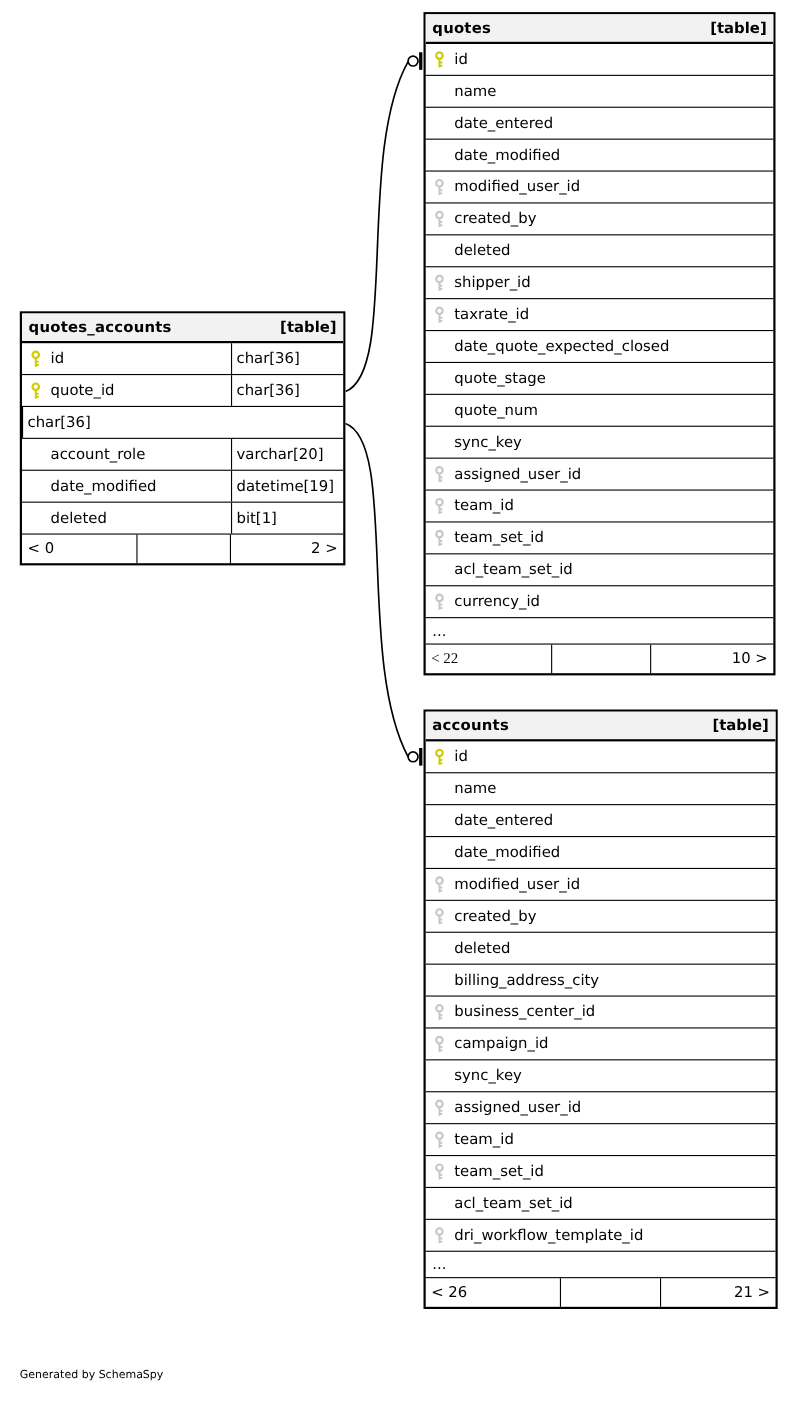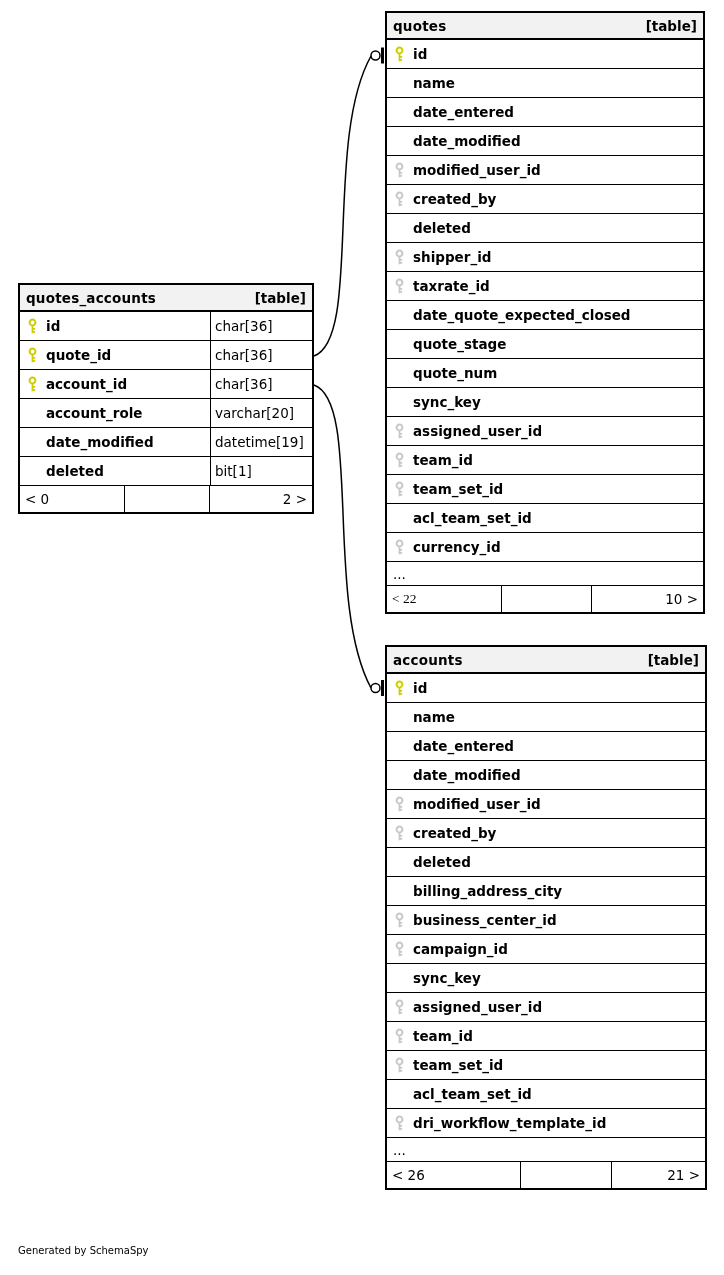--- a/index.html
+++ b/index.html
@@ -19,42 +19,42 @@
   .tbl-name { font-weight:bold; letter-spacing:.2px; }
   .tbl-type { font-weight:bold; }
   .row {
     height:29px; border-bottom:1px solid #000;
     display:flex; align-items:center; font-size:13.5px;
   }
   .keyicon { width:15px; margin-left:5px; display:flex; align-items:center; justify-content:center; flex:none; }
   .key-svg { width:11px; height:17px; display:block; }
   .keyicon.pk { color:#cdcd00; }
   .keyicon.fk { color:#c8c8c8; }
-  .colname { margin-left:6px; white-space:nowrap;font-weight:bold; }
+  .colname { margin-left:6px; white-space:nowrap; }
   .typecell {
     align-self:stretch; display:flex; align-items:center;
     border-left:1px solid #000; padding-left:4px; white-space:nowrap;
   }
   .qa-namecell { width:190px; flex:none; display:flex; align-items:center; height:100%; }
   .ellipsis-row { height:24px; border-bottom:1px solid #000; display:flex; align-items:center; padding-left:6px; font-size:13.5px; }
   .tbl-footer { height:26px; display:flex; font-size:13.5px; }
   .fcell { height:100%; display:flex; align-items:center; padding:0 5px; }
   .fcell.div { border-right:1px solid #000; }
   .fcell.right { flex:1; justify-content:flex-end; }
   .generated-by { position:absolute; left:18px; top:1245px; font-size:10px; }
 
   
   #tbl-quotes          { left:385px; top:11px;  width:320px; }
   #tbl-quotes-accounts { left:18px;  top:283px; width:296px; }
   #tbl-accounts        { left:385px; top:645px; width:322px; }
   #tbl-quotes .fcell.f1 { width:115px;font-family:Liberation Serif, serif; }
   #tbl-quotes .fcell.f2 { width:90px; }
   #tbl-quotes-accounts .fcell.f1 { width:105px; }
   #tbl-quotes-accounts .fcell.f2 { width:85px; }
-  #tbl-accounts .fcell.f1 { width:134px; }
+  #tbl-accounts .fcell.f1 { width:123px; }
   #tbl-accounts .fcell.f2 { width:91px; }
 </style>
 </head>
 <body>
 
 <div class="canvas">
 
   <svg class="connector-layer">
     <g stroke="#000" fill="none" stroke-width="1.5">
       <path d="M 314 356 C 362 338, 324 140, 371 56"></path>
@@ -224,29 +224,20 @@
             <svg class="key-svg" viewBox="0 0 11 18">
               <circle cx="5.5" cy="4.8" r="3.1" fill="none" stroke="currentColor" stroke-width="2.1"></circle>
               <path d="M5.5 7.9 L5.5 16.2 M5.5 11.5 L8.3 11.5 M5.5 14.6 L8.3 14.6" stroke="currentColor" stroke-width="1.9" fill="none"></path>
             </svg>
           </span>
         <span class="colname">quote_id</span>
       </span>
       <span class="typecell">char[36]</span>
     </div>
     <div class="row">
-      <span class="qa-namecell">
-        <span class="keyicon pk">
-            <svg class="key-svg" viewBox="0 0 11 18">
-              <circle cx="5.5" cy="4.8" r="3.1" fill="none" stroke="currentColor" stroke-width="2.1"></circle>
-              <path d="M5.5 7.9 L5.5 16.2 M5.5 11.5 L8.3 11.5 M5.5 14.6 L8.3 14.6" stroke="currentColor" stroke-width="1.9" fill="none"></path>
-            </svg>
-          </span>
-        <span class="colname">account_id</span>
-      </span>
       <span class="typecell">char[36]</span>
     </div>
     <div class="row">
       <span class="qa-namecell">
         <span class="keyicon"></span>
         <span class="colname">account_role</span>
       </span>
       <span class="typecell">varchar[20]</span>
     </div>
     <div class="row">

